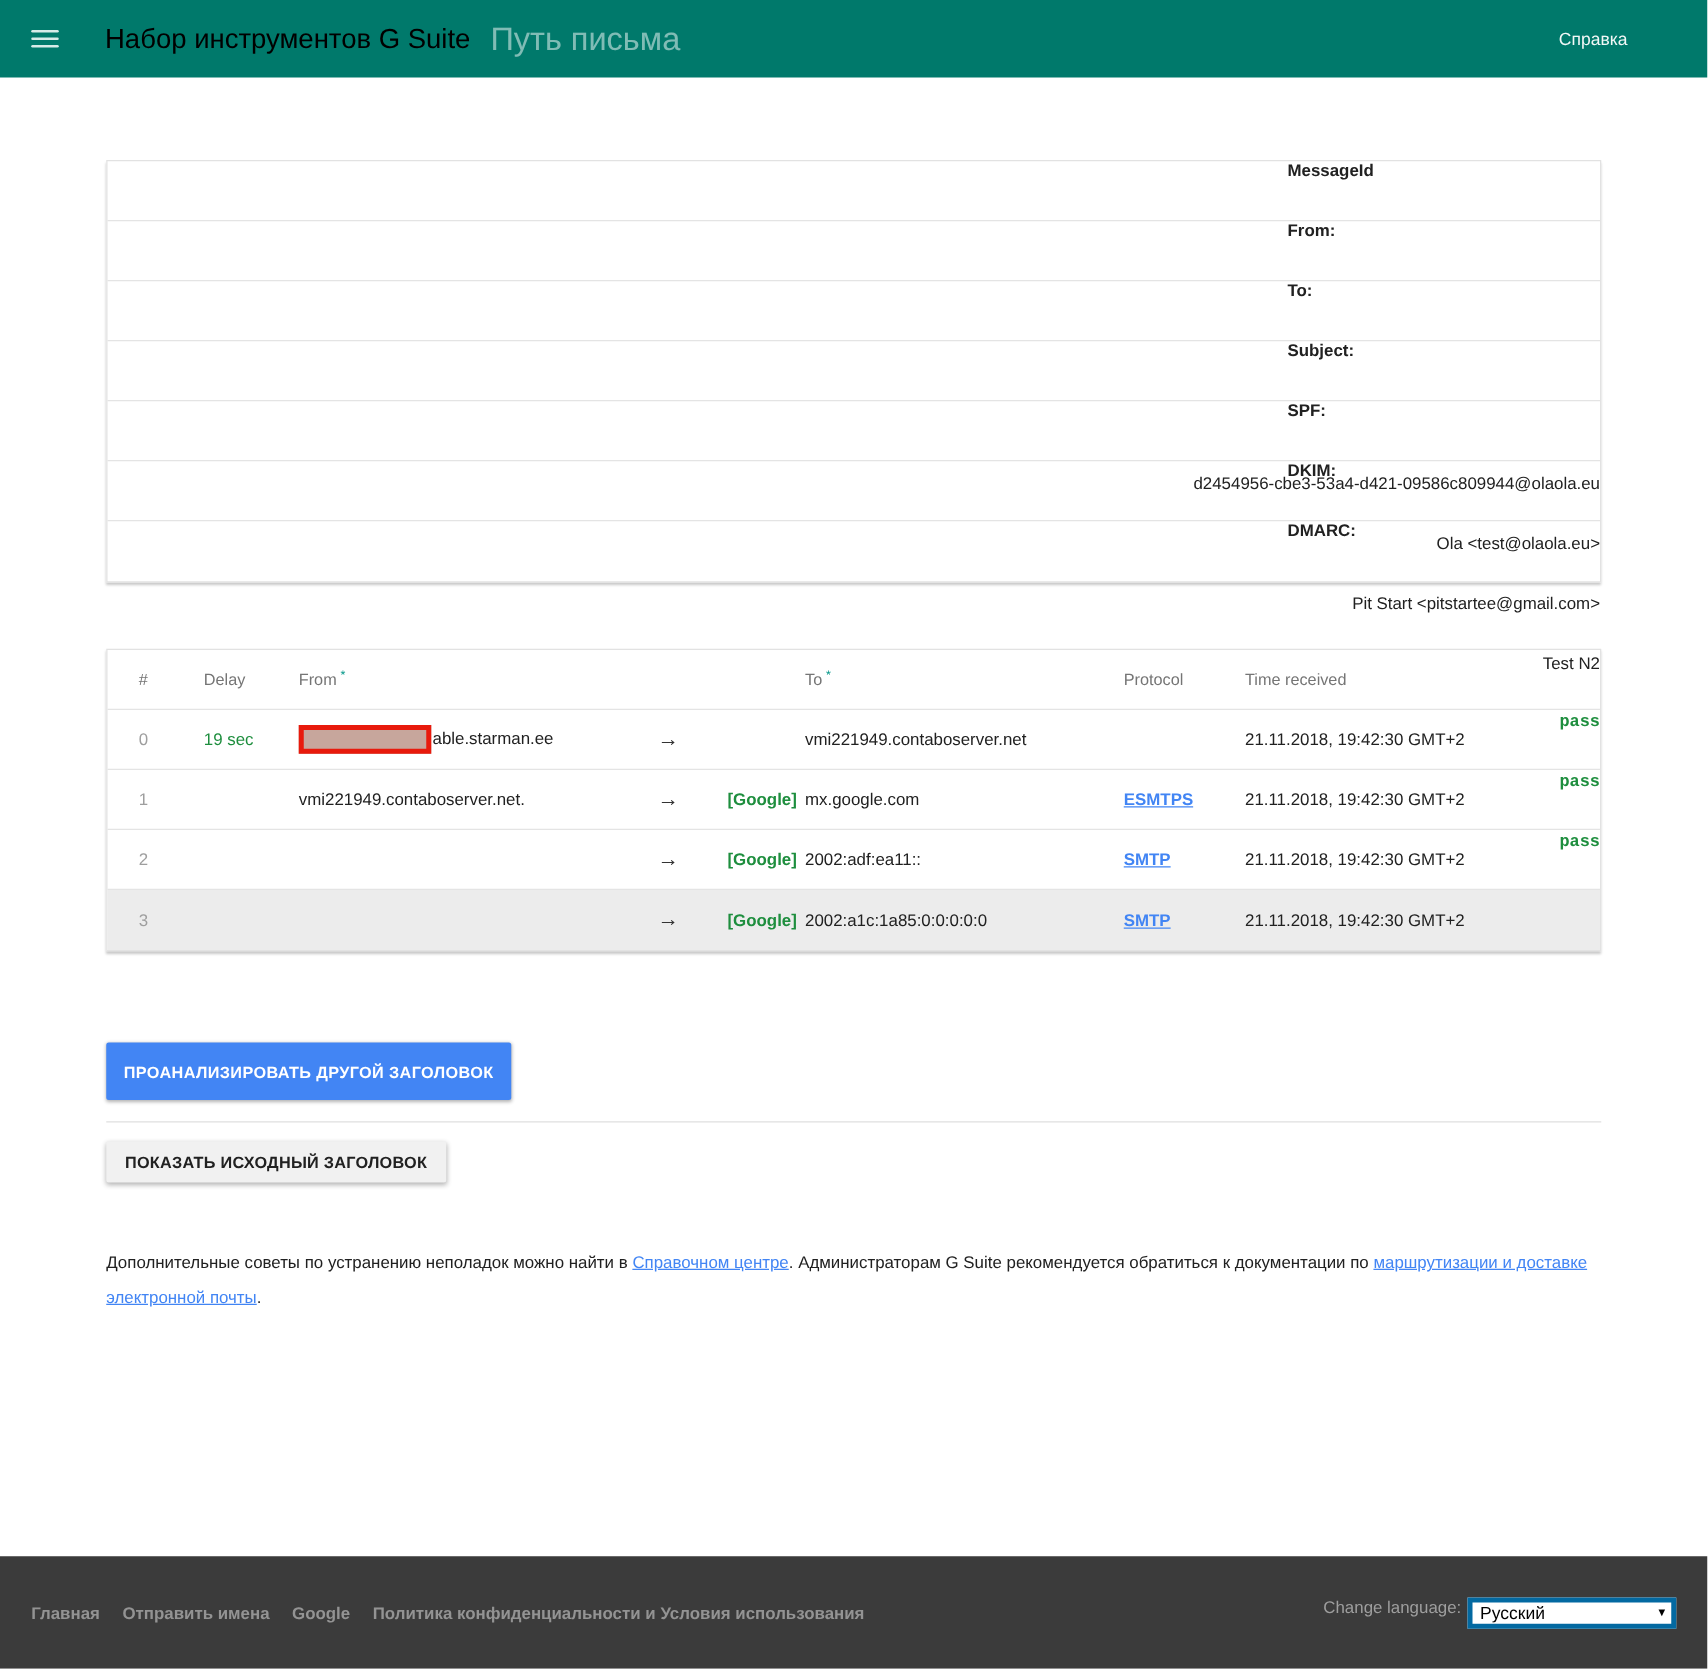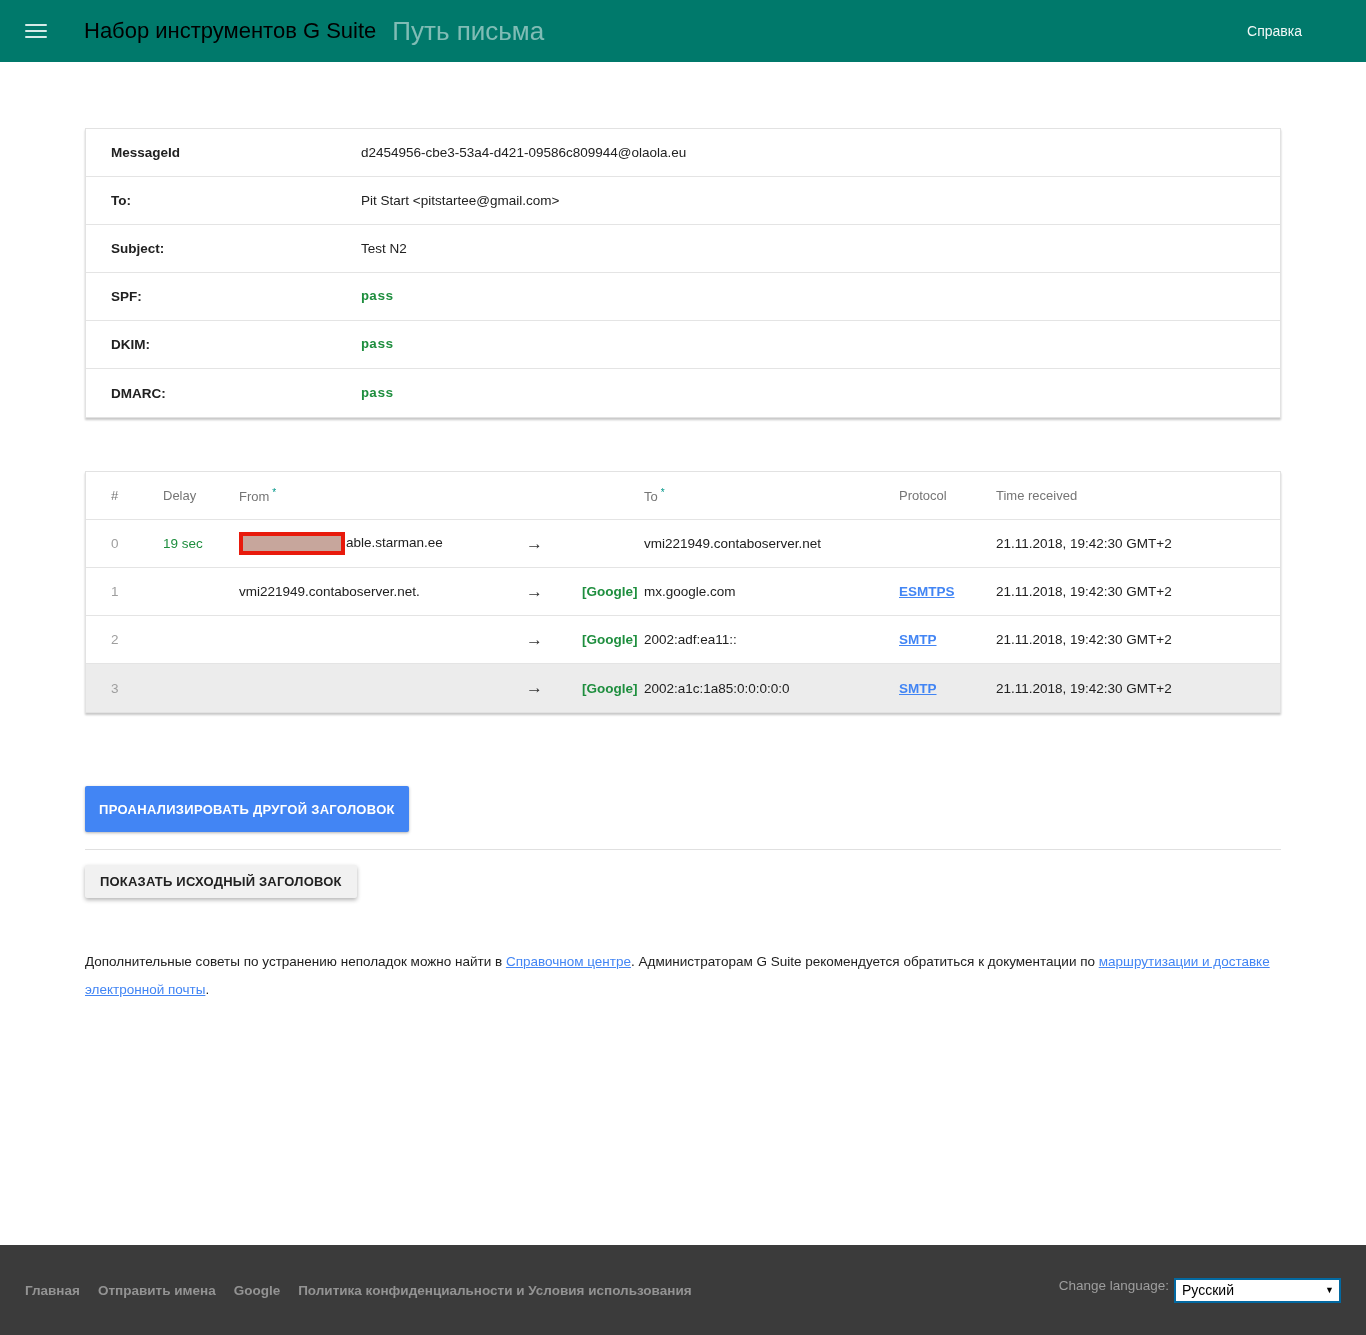--- a/index.html
+++ b/index.html
@@ -30,24 +30,25 @@
 
   .panel {
     border: 1px solid #e2e2e2;
     box-shadow: 0 2px 2px rgba(0,0,0,0.22);
     background: #fff;
   }
 
   
   .info-table { margin-top: 66px; }
   .info-row {
-    display: flex; align-items: center;
+    display: flex; align-items: flex-end;
     height: 48px; padding-left: 25px;
     border-bottom: 1px solid #e4e4e4;
     font-size: 13.5px;
+    flex-direction: column;
   }
   .info-row:last-child { border-bottom: none; }
   .info-row.alt { background: #ededed; }
   .info-label { width: 250px; font-weight: bold; color: #212121; flex: 0 0 250px; }
   .info-value { color: #212121; }
   .green { color: #1e8e3e; }
   .pass-value { color: #1e8e3e; font-weight: bold; font-family: Liberation Mono, monospace; }
 
   
   .hops-table { margin-top: 53px; font-size: 13.5px; }
@@ -119,21 +120,21 @@
   .select-wrap { position: relative; display: inline-block; }
   .select-wrap::after {
     content: "▼"; position: absolute; right: 7px; top: 50%;
     transform: translateY(-50%); font-size: 9px; color: #000; pointer-events: none;
   }
   .lang-select {
     -webkit-appearance: none; appearance: none;
     width: 167px; height: 25px;
     background: #ffffff; color: #000;
     font-family: "Liberation Sans", sans-serif; font-size: 14px;
-    border: 2px solid #0369a1; border-radius: 0;
+    border: 4px solid #0369a1; border-radius: 0;
     padding: 0 20px 0 6px; cursor: pointer;
   }
 </style>
 </head>
 <body>
 
 <header class="app-bar">
   <div class="menu-icon">
     <div class="bar"></div>
     <div class="bar"></div>
@@ -144,20 +145,24 @@
   <a class="help-link">Справка</a>
 </header>
 
 <div class="content">
 
   
   <section class="panel info-table">
     <div class="info-row">
       <div class="info-label">MessageId</div>
       <div class="info-value">d2454956-cbe3-53a4-d421-09586c809944@olaola.eu</div>
+    </div>
+    <div class="info-row">
+      <div class="info-label">From:</div>
+      <div class="info-value">Ola &lt;test@olaola.eu&gt;</div>
     </div>
     <div class="info-row">
       <div class="info-label">To:</div>
       <div class="info-value">Pit Start &lt;pitstartee@gmail.com&gt;</div>
     </div>
     <div class="info-row">
       <div class="info-label">Subject:</div>
       <div class="info-value">Test N2</div>
     </div>
     <div class="info-row">

